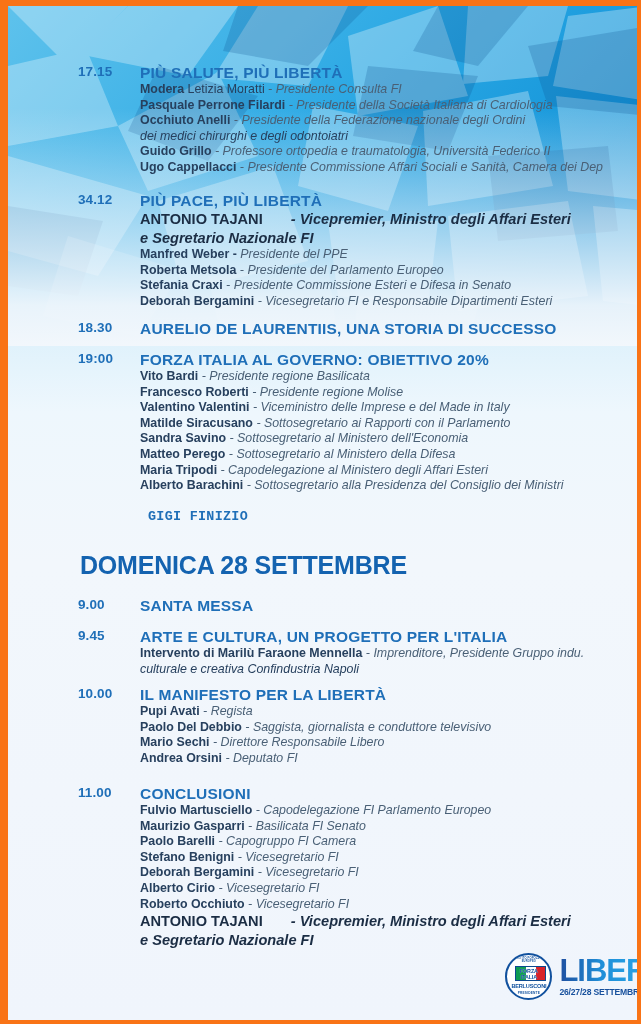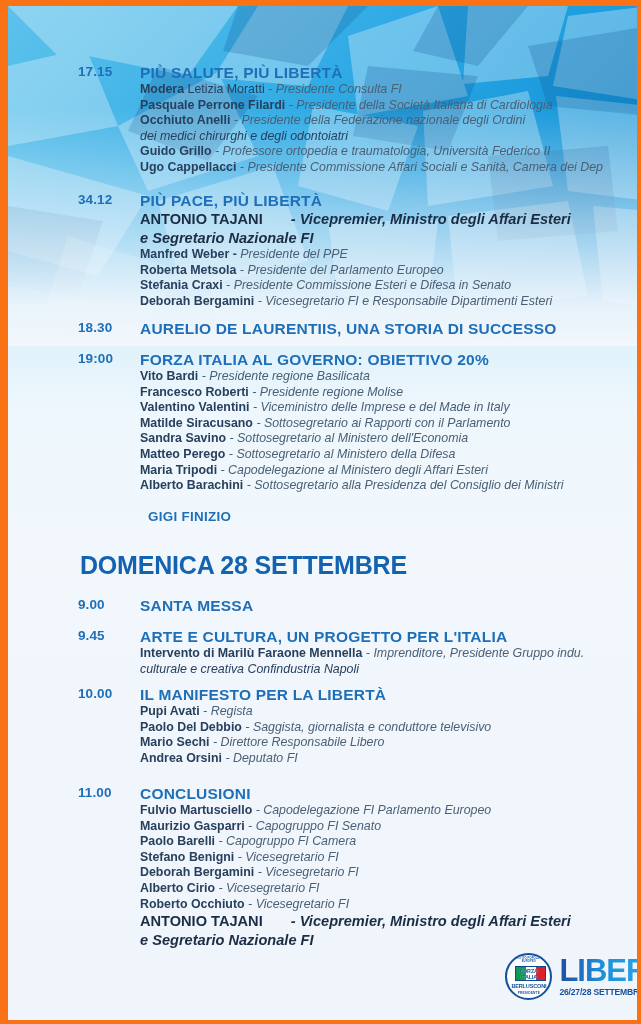--- a/index.html
+++ b/index.html
@@ -347,21 +347,21 @@
           <div class="person"><b>Francesco Roberti</b><i> - Presidente regione Molise</i></div>
           <div class="person"><b>Valentino Valentini</b><i> - Viceministro delle Imprese e del Made in Italy</i></div>
           <div class="person"><b>Matilde Siracusano</b><i> - Sottosegretario ai Rapporti con il Parlamento</i></div>
           <div class="person"><b>Sandra Savino</b><i> - Sottosegretario al Ministero dell'Economia</i></div>
           <div class="person"><b>Matteo Perego</b><i> - Sottosegretario al Ministero della Difesa</i></div>
           <div class="person"><b>Maria Tripodi</b><i> - Capodelegazione al Ministero degli Affari Esteri</i></div>
           <div class="person"><b>Alberto Barachini</b><i> - Sottosegretario alla Presidenza del Consiglio dei Ministri</i></div>
         </div>
       </div>
 
-      <div class="artist" style="top:503px;">GIGI FINIZIO</div>
+      <div class="artist" style="top:503px;font-family:Liberation Mono, monospace;">GIGI FINIZIO</div>
 
       <div class="day-heading" style="top:545px;">DOMENICA 28 SETTEMBRE</div>
 
       <div class="row" style="top:590px;">
         <div class="time">9.00</div>
         <div class="body-col">
           <div class="sec-title">SANTA MESSA</div>
         </div>
       </div>
 
@@ -383,21 +383,21 @@
           <div class="person"><b>Mario Sechi</b><i> - Direttore Responsabile Libero</i></div>
           <div class="person"><b>Andrea Orsini</b><i> - Deputato FI</i></div>
         </div>
       </div>
 
       <div class="row" style="top:778px;">
         <div class="time">11.00</div>
         <div class="body-col">
           <div class="sec-title">CONCLUSIONI</div>
           <div class="person"><b>Fulvio Martusciello</b><i> - Capodelegazione FI Parlamento Europeo</i></div>
-          <div class="person"><b>Maurizio Gasparri</b><i> - Capogruppo FI Senato</i></div>
+          <div class="person"><b>Maurizio Gasparri</b><i> - Basilicata FI Senato</i></div>
           <div class="person"><b>Paolo Barelli</b><i> - Capogruppo FI Camera</i></div>
           <div class="person"><b>Stefano Benigni</b><i> - Vicesegretario FI</i></div>
           <div class="person"><b>Deborah Bergamini</b><i> - Vicesegretario FI</i></div>
           <div class="person"><b>Alberto Cirio</b><i> - Vicesegretario FI</i></div>
           <div class="person"><b>Roberto Occhiuto</b><i> - Vicesegretario FI</i></div>
           <div class="person big"><b>ANTONIO TAJANI</b><i> - Vicepremier, Ministro degli Affari Esteri</i></div>
           <div class="cont-line big">e Segretario Nazionale FI</div>
         </div>
       </div>
 

